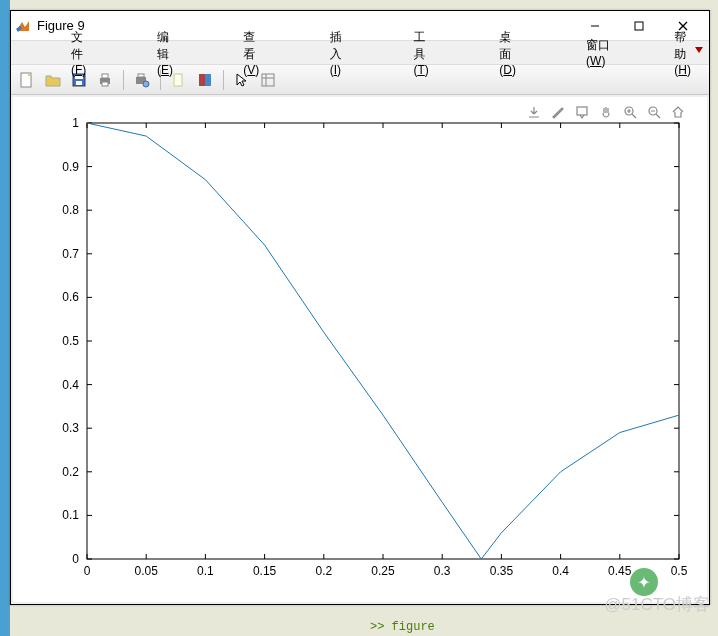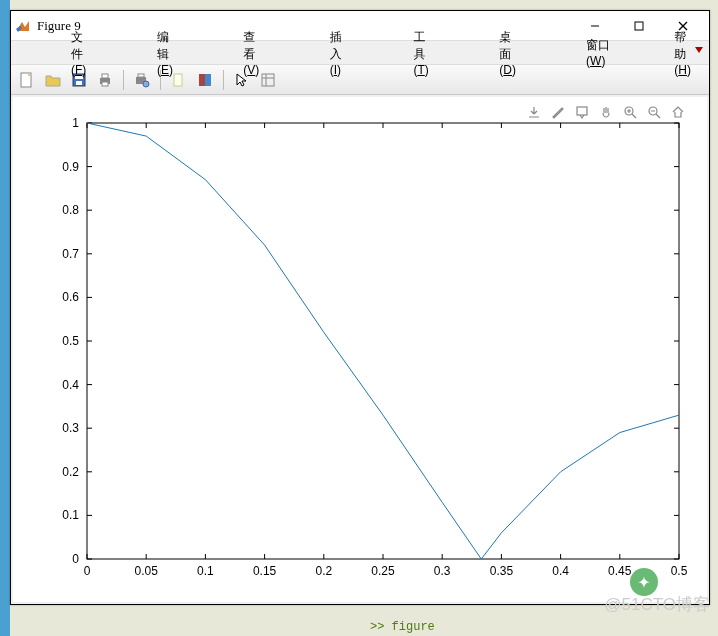--- a/index.html
+++ b/index.html
@@ -23,21 +23,21 @@
     display: flex; flex-direction: column;
   }
   .titlebar {
     height: 30px;
     background: #fff;
     display: flex; align-items: center;
     padding: 0 4px;
     border-bottom: 1px solid #ddd;
   }
   .titlebar .app-icon { width:16px; height:16px; margin-right:6px; }
-  .titlebar .title { flex:1; color:#000; font-size:13px;font-family:Liberation Serif, serif; }
+  .titlebar .title { flex:1; color:#000; font-size:13px; }
   .winbtn { width:44px; height:28px; display:flex; align-items:center; justify-content:center; color:#000; }
   .winbtn svg { width:10px; height:10px; }
 
   .menubar {
     height: 24px;
     background: #f0f0f0;
     display:flex; align-items:center;
     padding: 0 4px;
     border-bottom: 1px solid #ddd;
     position: relative;

